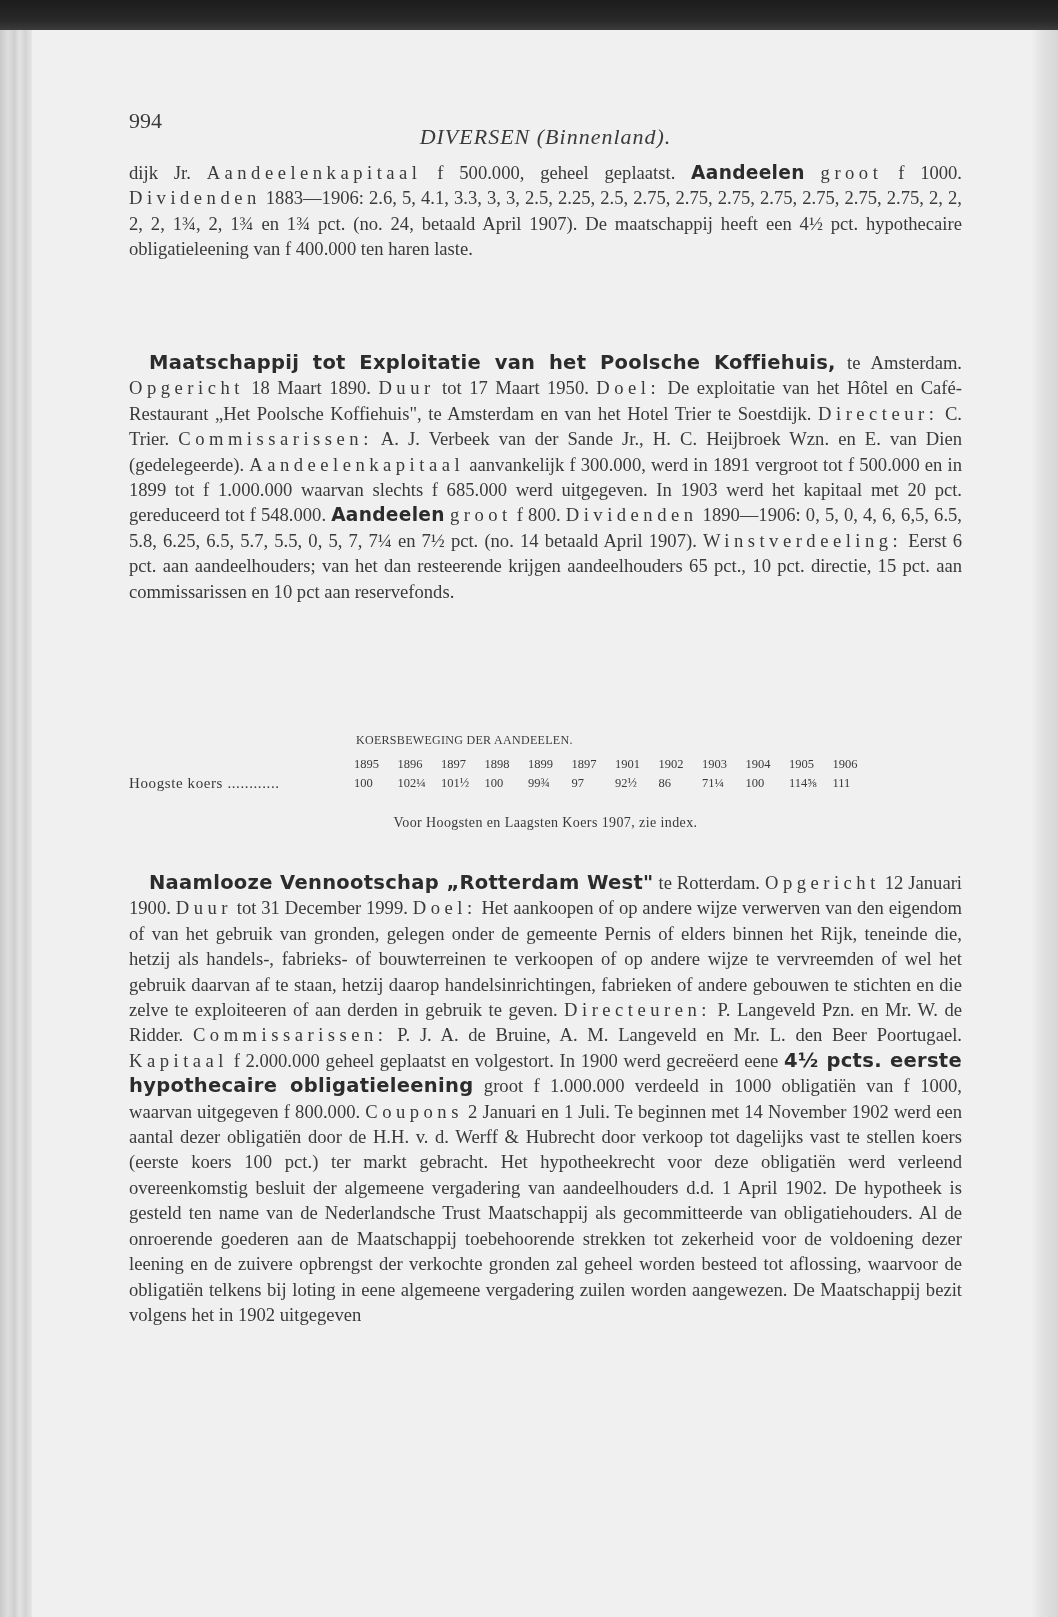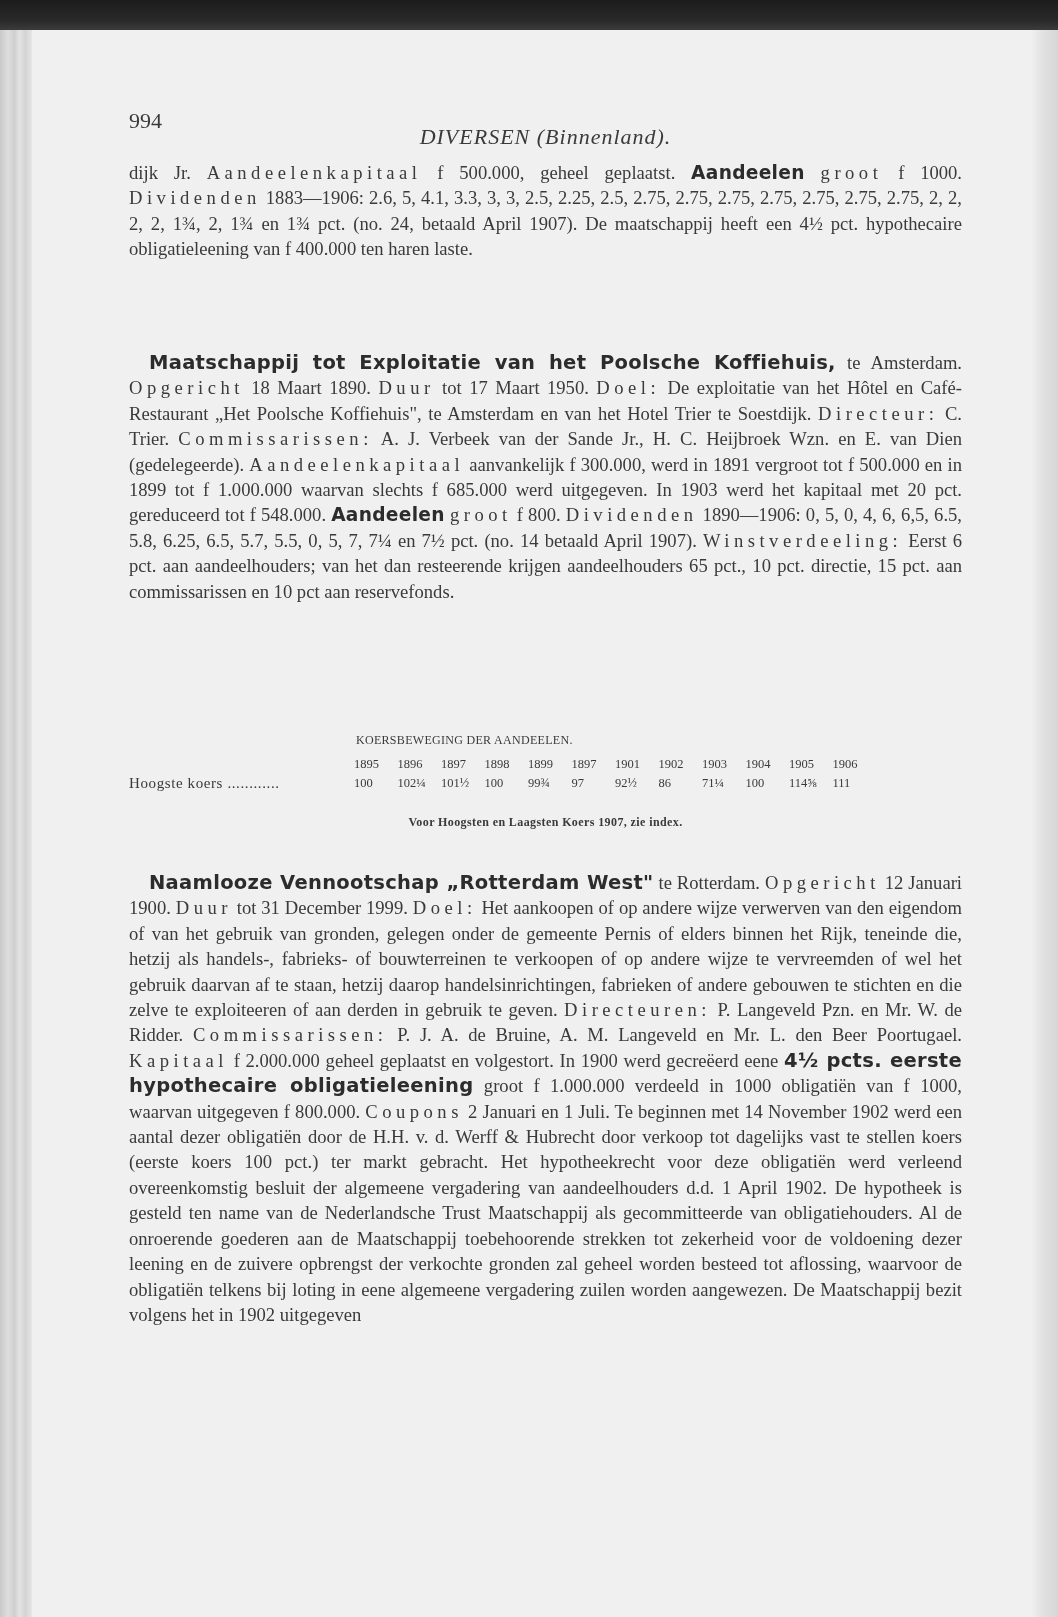--- a/index.html
+++ b/index.html
@@ -44,21 +44,21 @@
   .b { font-family: "DejaVu Sans", "Liberation Sans", sans-serif; font-weight: bold; color: #2c2c2c; letter-spacing: 0.3px; }
   .table-wrap { position: absolute; left: 129px; top: 733px; width: 833px; }
   .table-title {
     position: absolute; left: 227px; top: 0; font-size: 12px; letter-spacing: 0.3px;
   }
   table.koers { position: absolute; left: 0; top: 22px; border-collapse: collapse; font-size: 12.5px; }
   table.koers td, table.koers th { padding: 0; height: 19px; font-weight: normal; text-align: left; }
   table.koers th.label, table.koers td.label { text-align: left; width: 225px; font-size: 15px; letter-spacing: 0.6px; margin-top: 30px; }
   table.koers .c { width: 43.5px; }
   .table-note {
-    position: absolute; left: 0; top: 82px; width: 833px; text-align: center; font-size: 12px; letter-spacing: 0.4px; font-weight: bold;
+    position: absolute; left: 0; top: 82px; width: 833px; text-align: center; font-size: 14px; letter-spacing: 0.4px;
   }
 </style>
 </head>
 <body>
 
 <div class="top-band"></div>
 <div class="left-edge"></div>
 <div class="page"></div>
 <div class="right-edge"></div>
 

